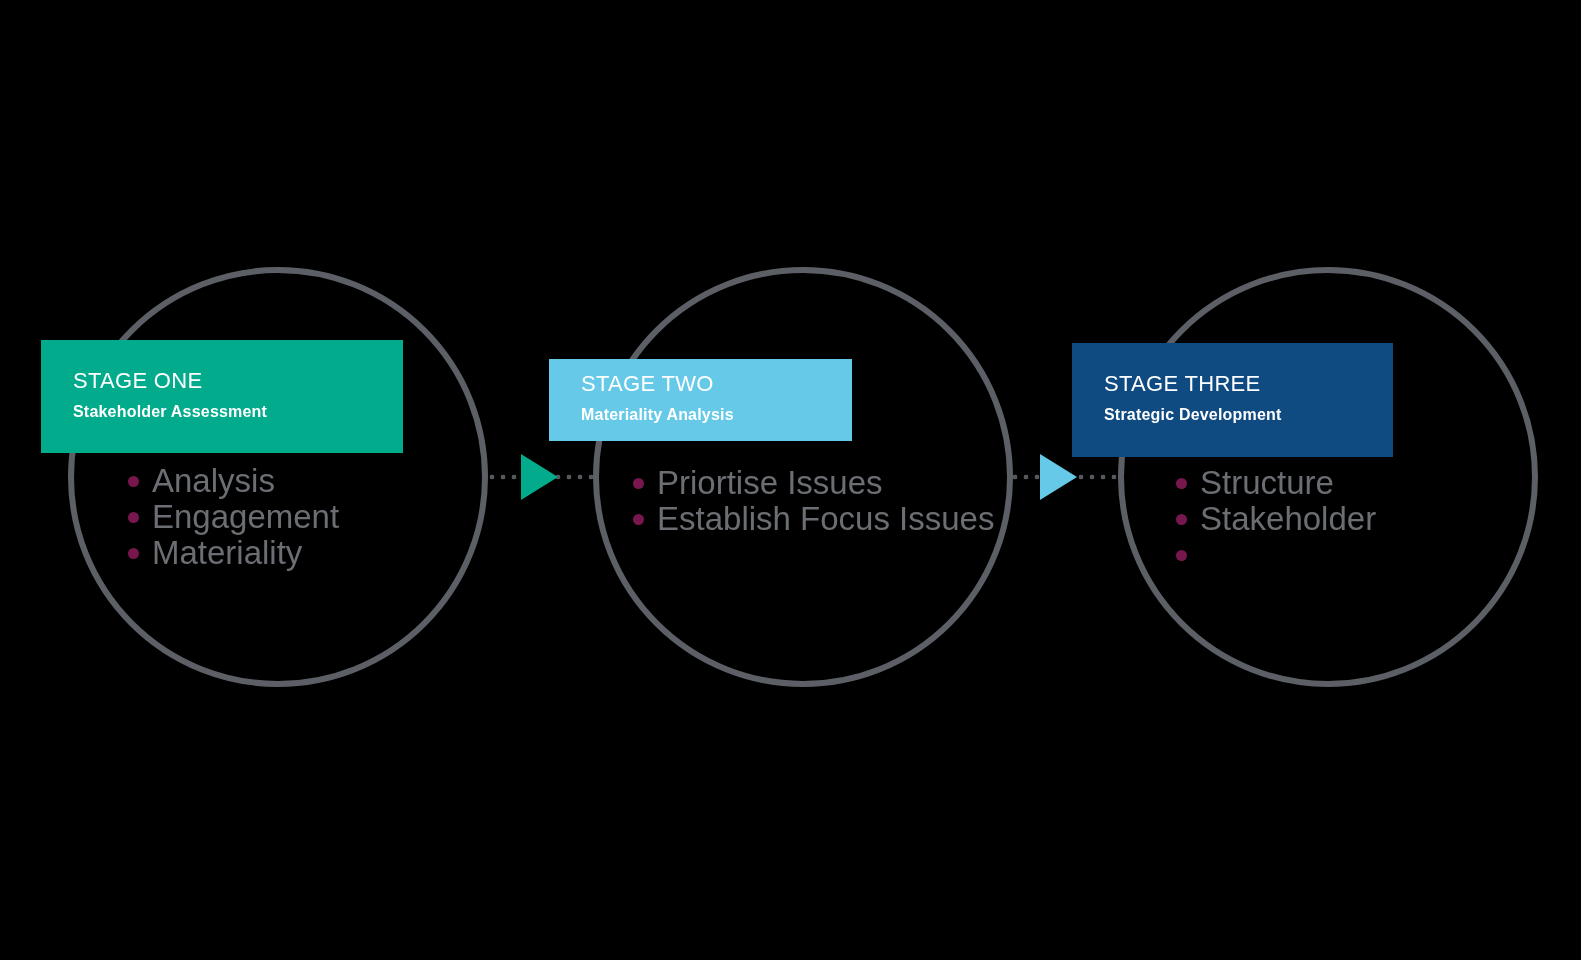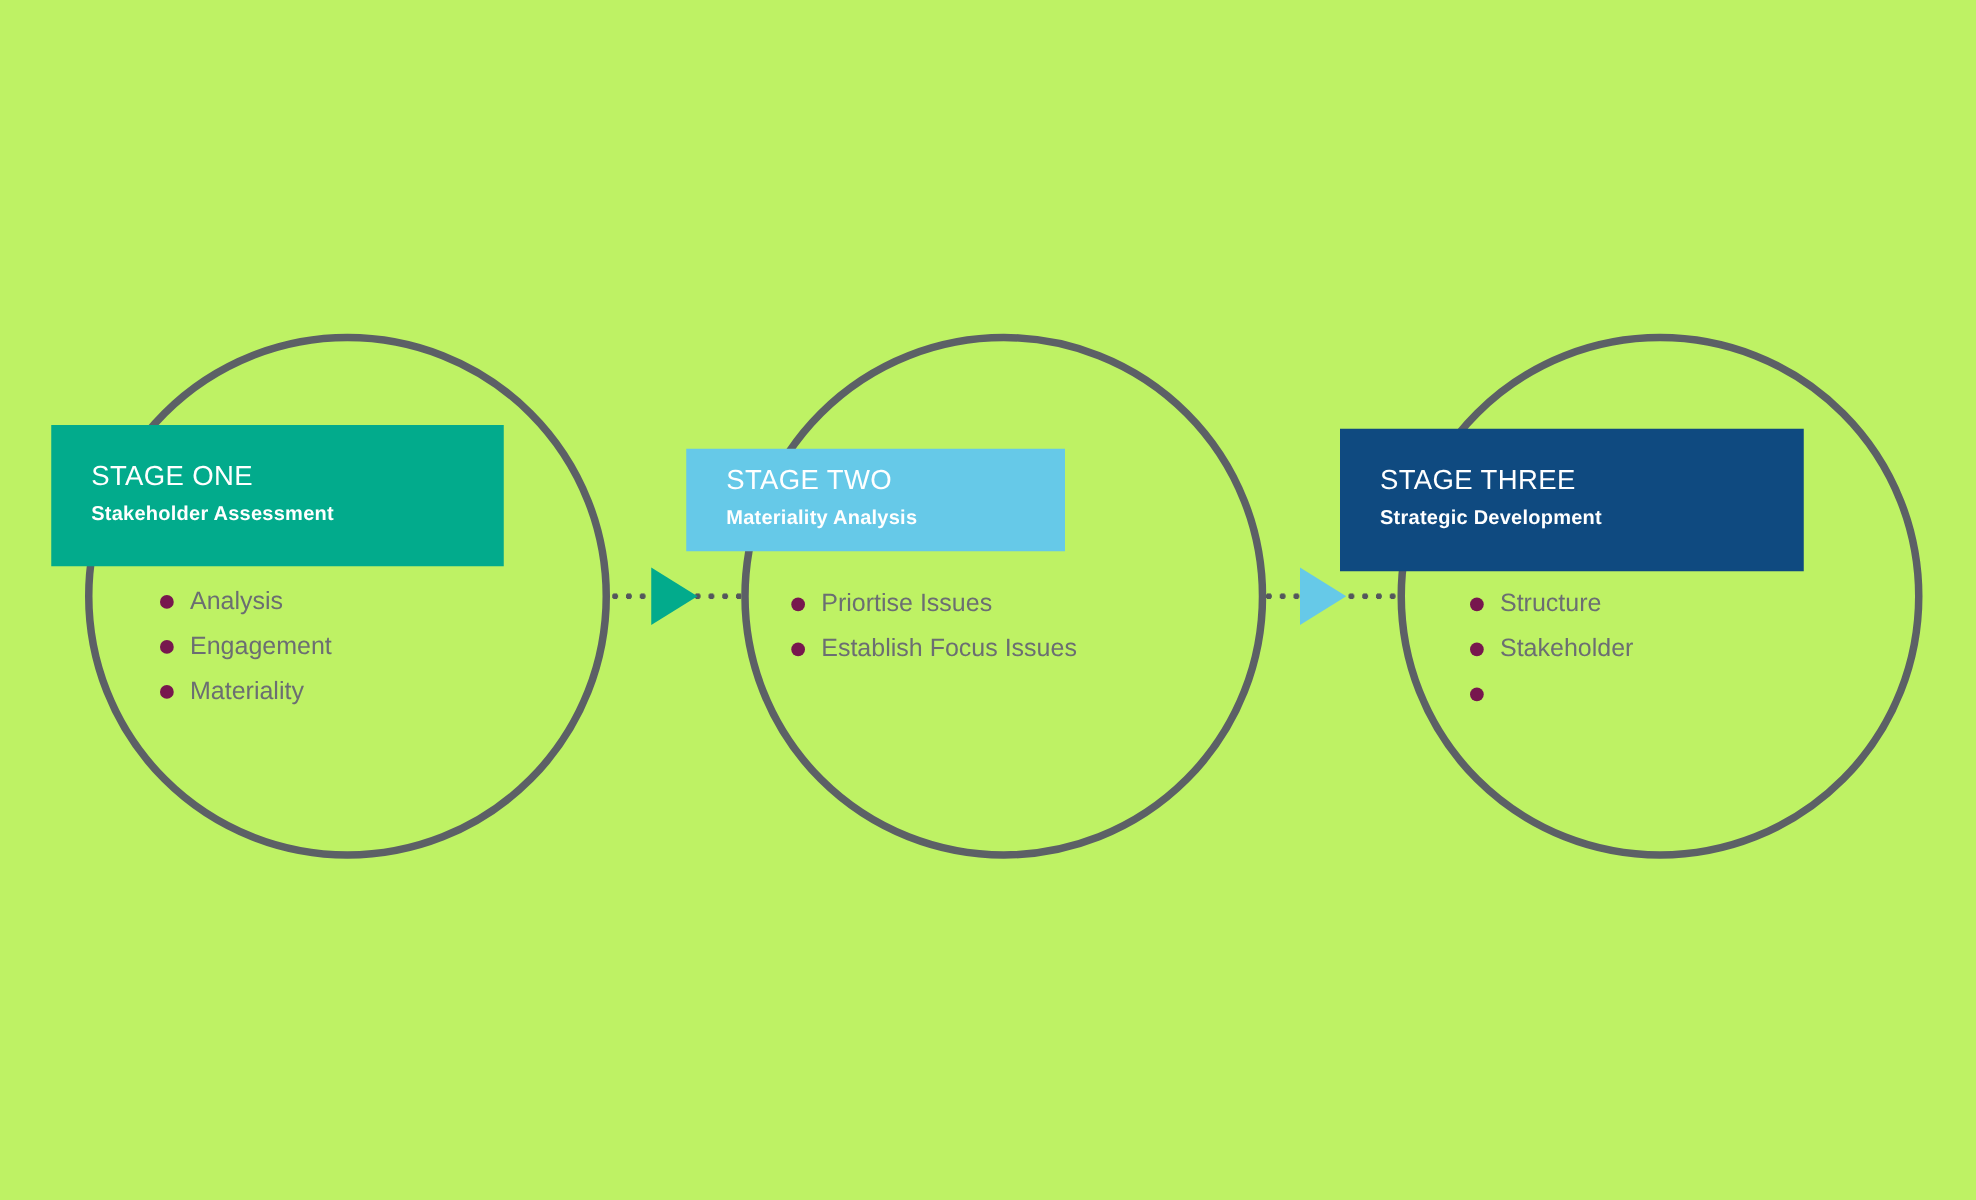--- a/index.html
+++ b/index.html
@@ -8,21 +8,21 @@
     width: 1581px;
     height: 960px;
     overflow: hidden;
     background: #EDEDED;
     font-family: "Liberation Sans", sans-serif;
   }
   .canvas {
     position: relative;
     width: 1581px;
     height: 960px;
-    background: #bef264;
+    background: #000000;
   }
   
   .circle {
     position: absolute;
     width: 420px;
     height: 420px;
     box-sizing: border-box;
     border: 6px solid #5C6066;
     border-radius: 50%;
     background: transparent;
@@ -60,21 +60,21 @@
     box-sizing: border-box;
     padding-left: 32px;
     padding-right: 10px;
     display: flex;
     flex-direction: column;
     justify-content: center;
     color: #FFFFFF;
   }
   .b1 { left: 41px;   top: 340px; width: 362px; height: 113px; background: #02AB8C; }
   .b2 { left: 549px;  top: 359px; width: 303px; height: 82px; background: #66C9E8; }
-  .b3 { left: 1072px; top: 343px; width: 371px; height: 114px; background: #0F4A80; }
+  .b3 { left: 1072px; top: 343px; width: 321px; height: 114px; background: #0F4A80; }
   .stage-label {
     font-size: 22px;
     font-weight: 400;
     line-height: 30px;
     letter-spacing: 0.3px;
   }
   .stage-title {
     font-size: 16px;
     font-weight: 700;
     line-height: 32px;
@@ -98,21 +98,21 @@
   }
   .bullet {
     width: 11px;
     height: 11px;
     border-radius: 50%;
     background: #77174E;
     margin-right: 13px;
     flex-shrink: 0;
   }
   .li-text {
-    font-size: 20px;
+    font-size: 33px;
     color: #6B6E72;
     white-space: nowrap;
   }
 </style>
 </head>
 <body>
 
 <div class="canvas">
 
   <div class="circle c1"></div>

